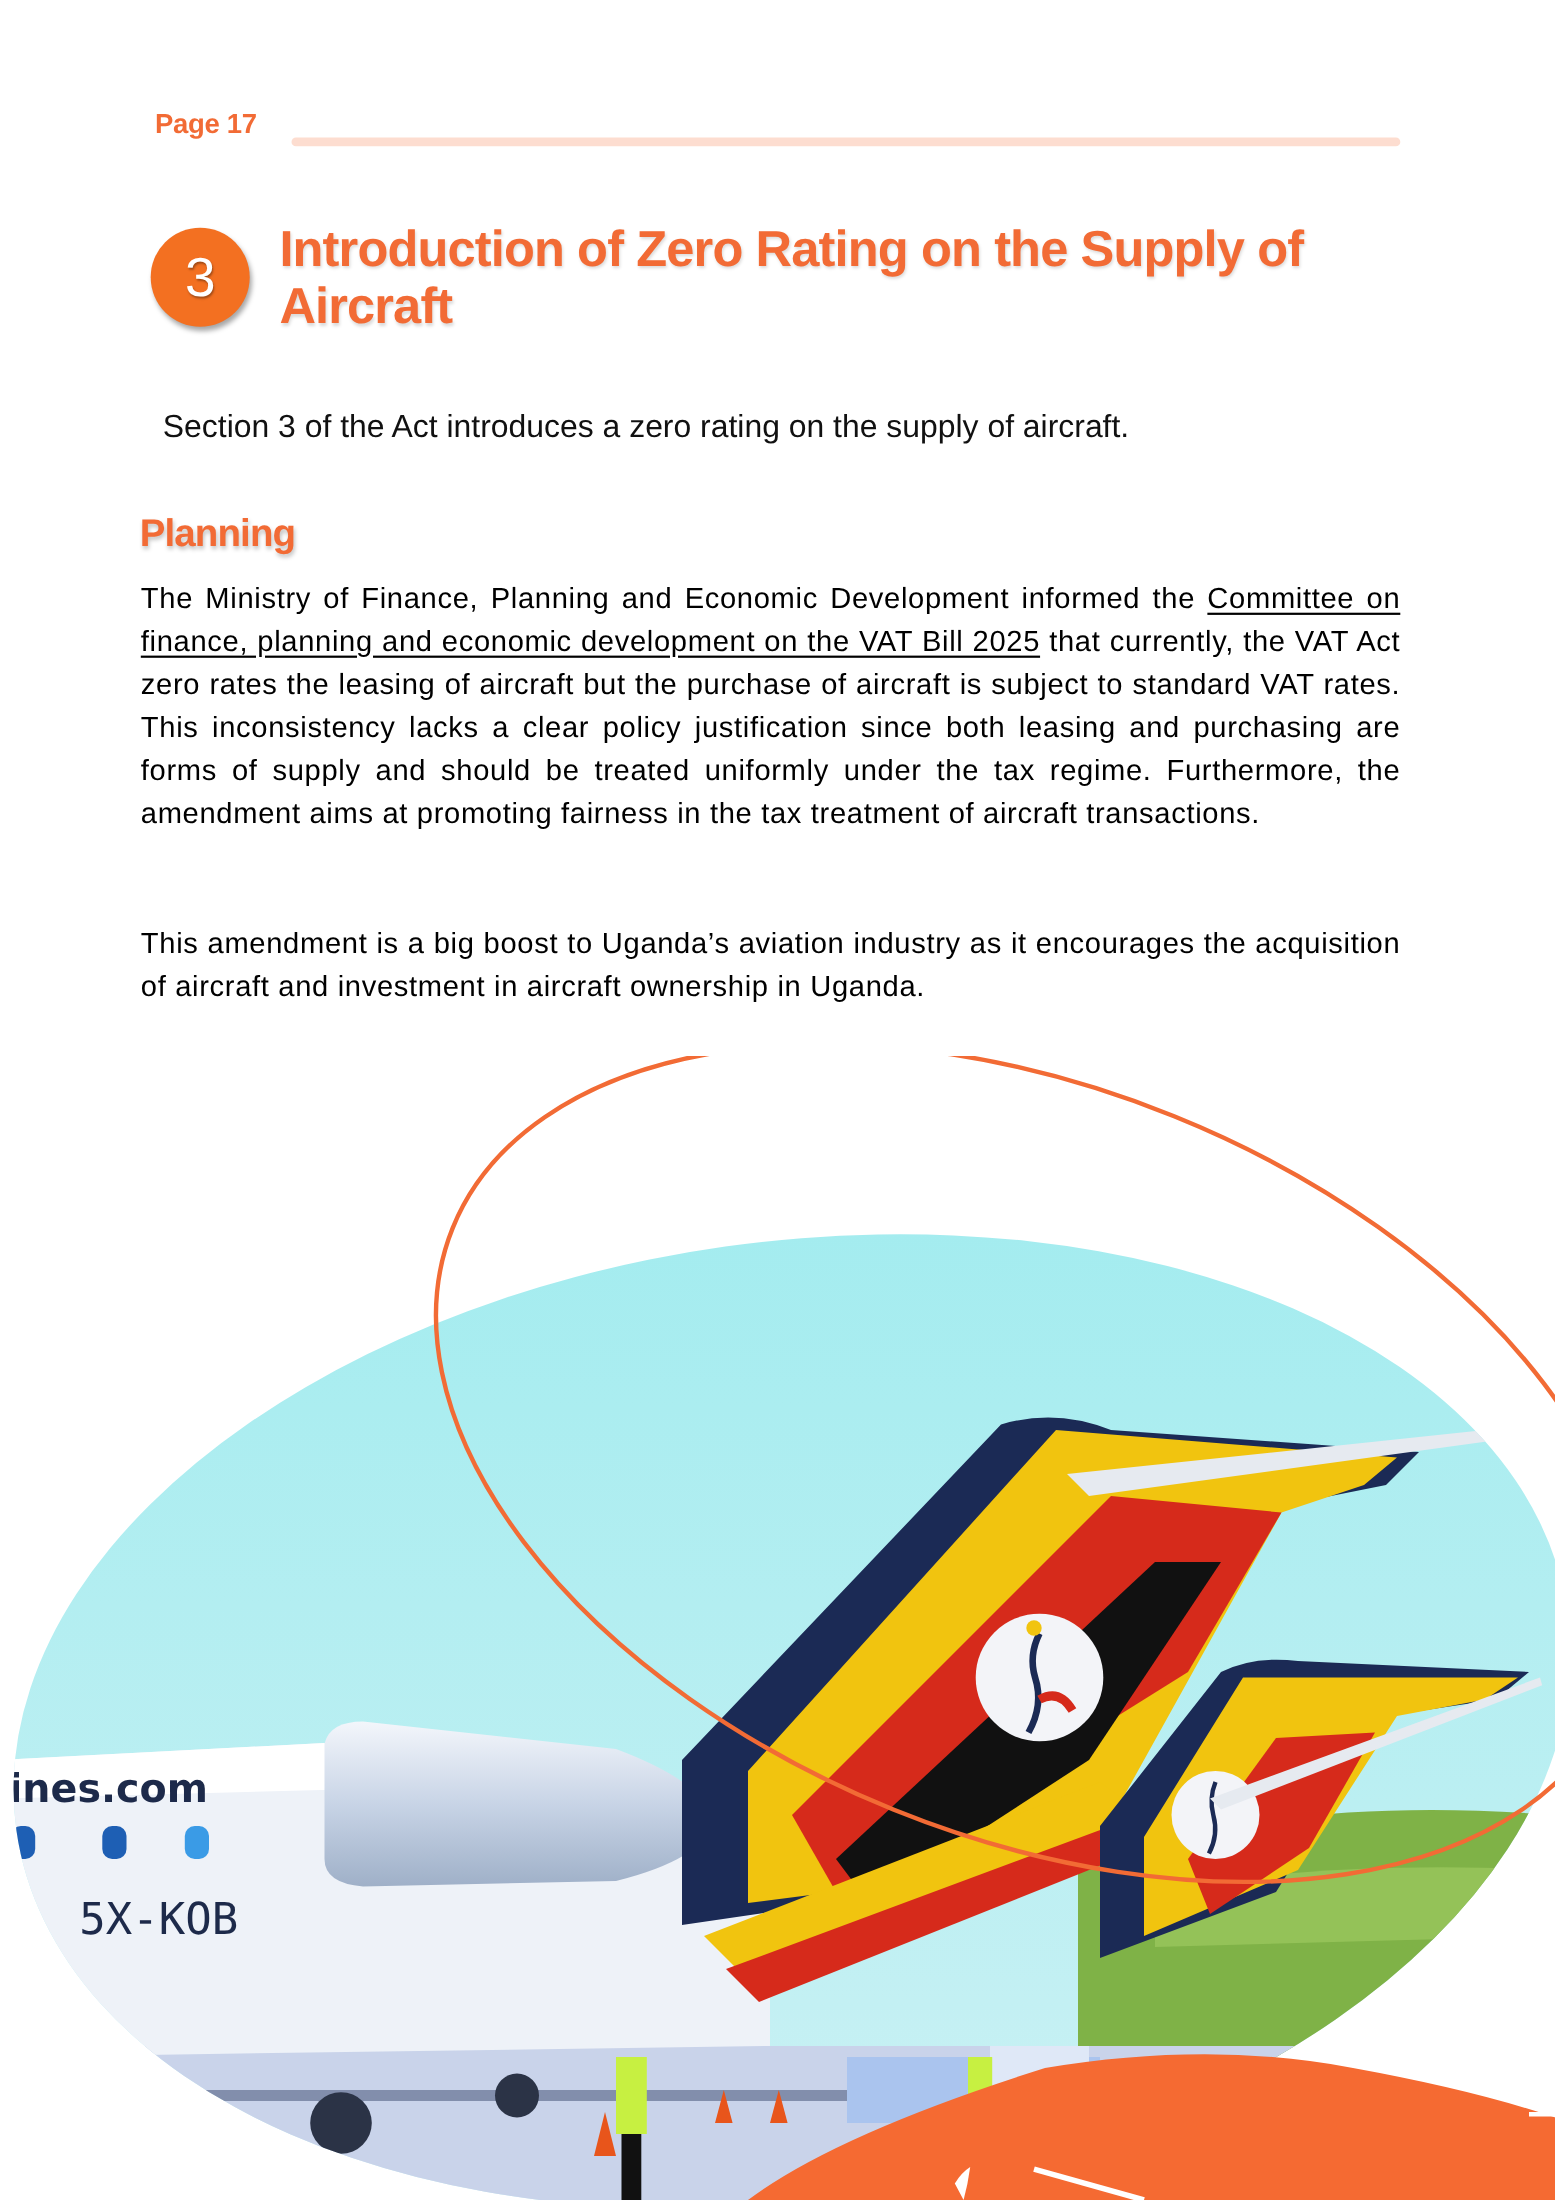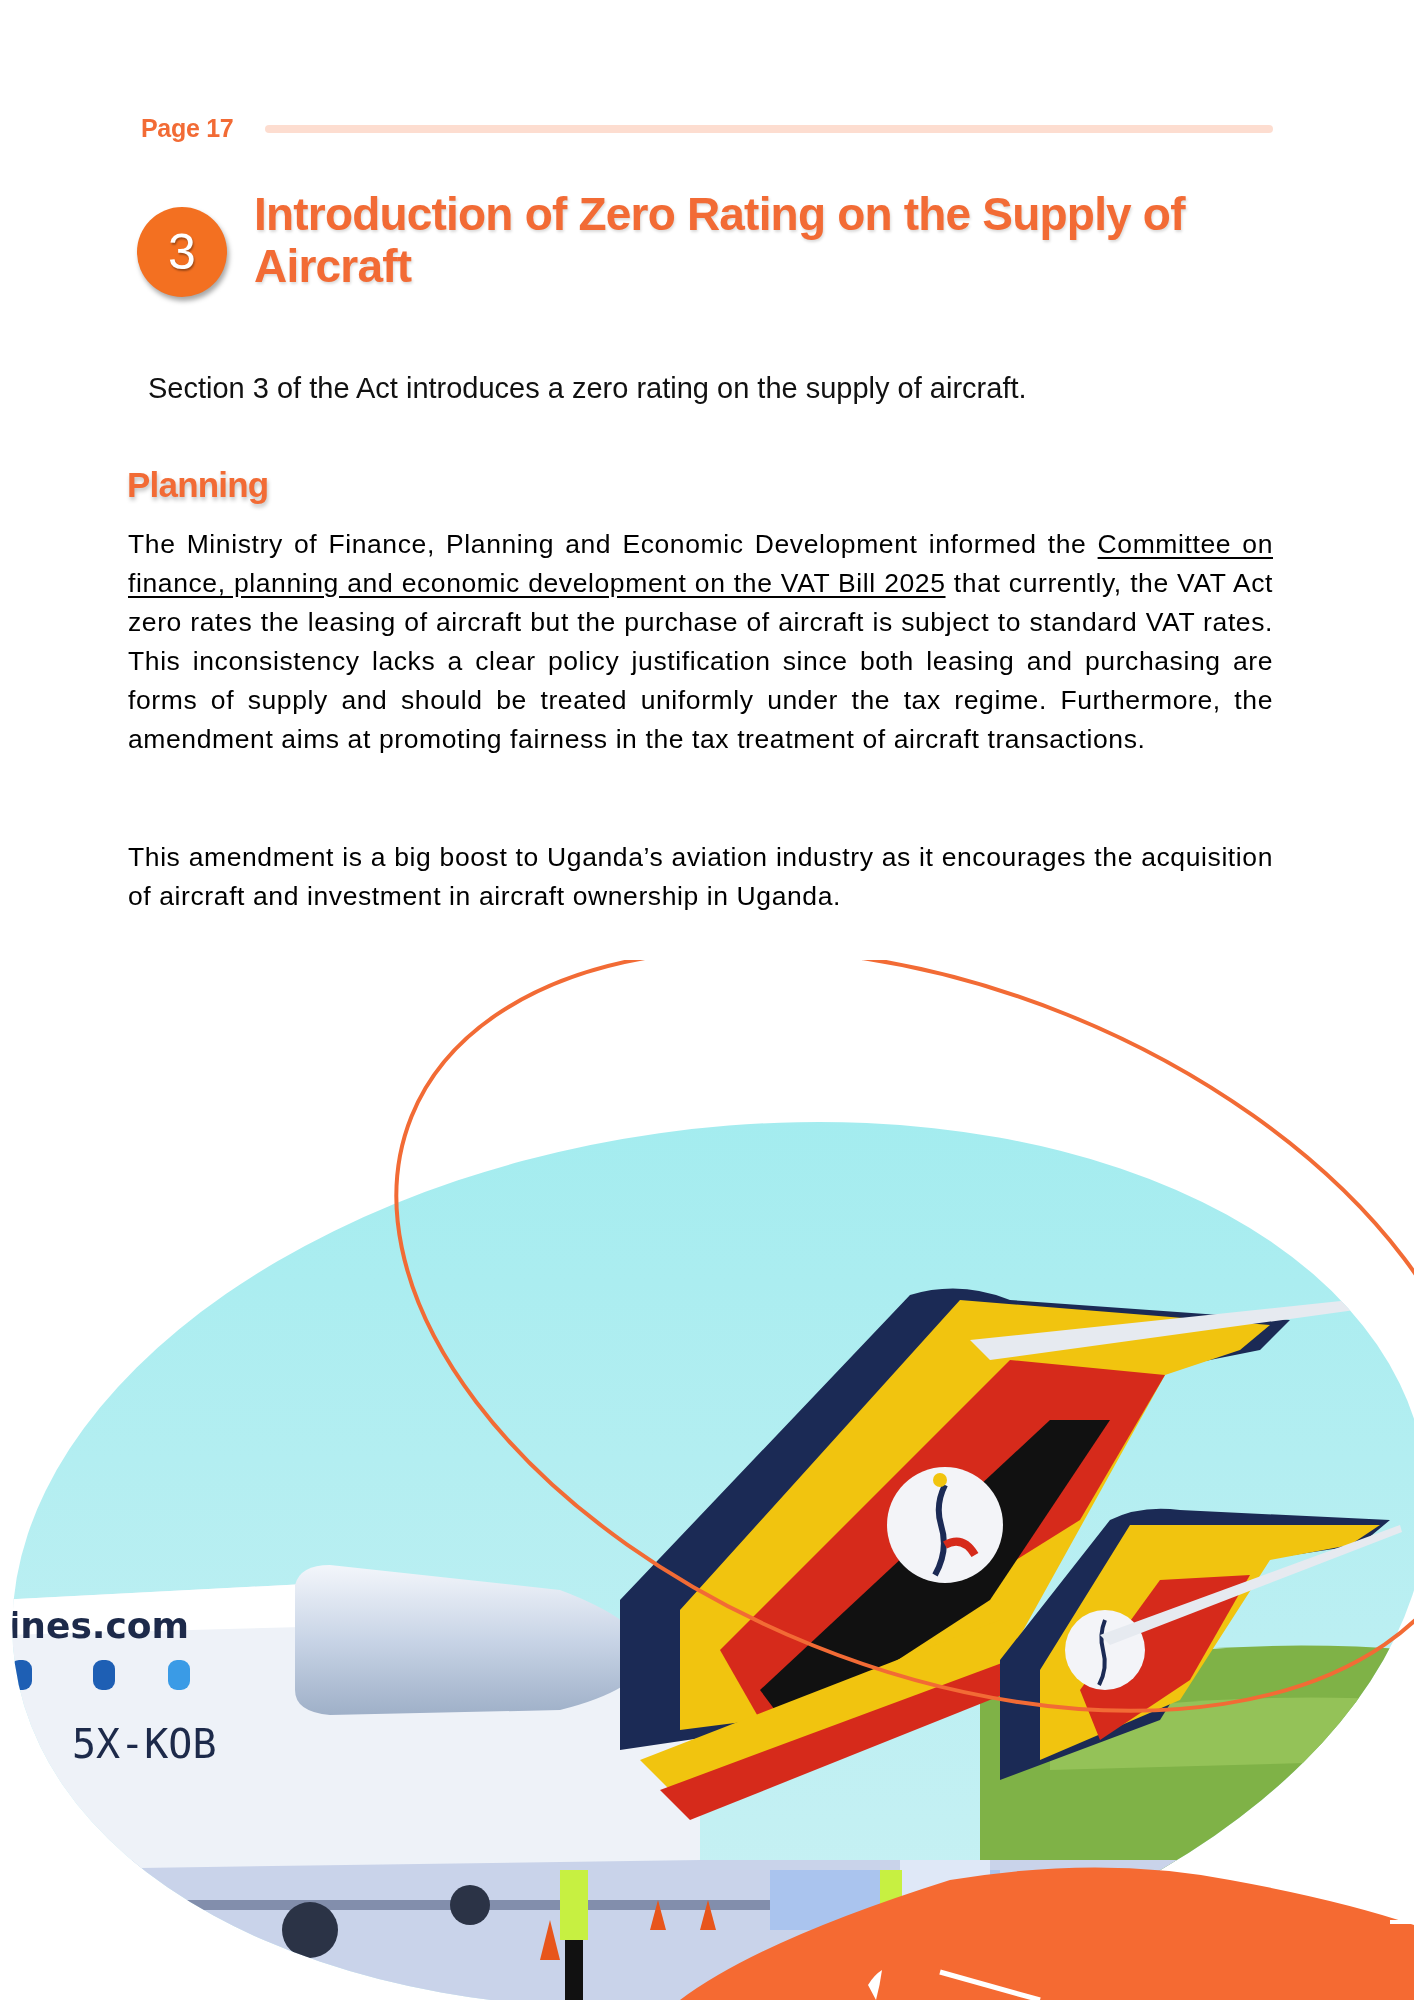--- a/index.html
+++ b/index.html
@@ -1,20 +1,20 @@
 <!DOCTYPE html>
 <html><head>
 <meta charset="utf-8">
 <style>
   html, body { margin:0; padding:0; }
   body { width:1414px; height:2000px; position:relative; overflow:hidden; background:#ffffff; font-family:"Liberation Sans", sans-serif; }
-  .page-label { position:absolute; left:141px; top:114px; font-size:25px; font-weight:bold; color:#F26B35; letter-spacing:-0.3px; }
+  .page-label { position:absolute; left:141px; top:99px; font-size:25px; font-weight:bold; color:#F26B35; letter-spacing:-0.3px; }
   .page-rule { position:absolute; left:265px; top:125px; width:1008px; height:8px; border-radius:4px; background:#FDDDD0; }
   .badge { position:absolute; left:137px; top:207px; width:90px; height:90px; border-radius:50%; background:#F37021; box-shadow:2px 4px 5px rgba(0,0,0,0.35); display:flex; align-items:center; justify-content:center; color:#fff; font-size:50px; text-shadow:1px 2px 2px rgba(0,0,0,0.35); }
-  .title { position:absolute; left:254px; top:188px; width:1020px; font-size:46px; font-weight:bold; line-height:52px; color:#F26B35; letter-spacing:-0.8px; text-shadow:1px 2px 3px rgba(0,0,0,0.15); margin:0; }
+  .title { position:absolute; left:254px; top:200px; width:1020px; font-size:46px; font-weight:bold; line-height:52px; color:#F26B35; letter-spacing:-0.8px; text-shadow:1px 2px 3px rgba(0,0,0,0.15); margin:0; }
   .intro { position:absolute; left:148px; top:372px; font-size:29px; color:#111; margin:0; }
   .subheading { position:absolute; left:127px; top:465px; font-size:35px; font-weight:bold; color:#F26B35; letter-spacing:-0.8px; text-shadow:1px 3px 4px rgba(0,0,0,0.25); margin:0; }
   .para { position:absolute; left:128px; width:1145px; font-size:26.5px; line-height:39px; color:#000000; text-align:justify; letter-spacing:0.6px; margin:0; }
   .para1 { top:525px; }
   .para2 { top:838px; }
   .u { text-decoration:underline; text-underline-offset:4px; }
   .art { position:absolute; left:0; top:960px; width:1414px; height:1040px; }
 </style>
 </head>
 <body>

